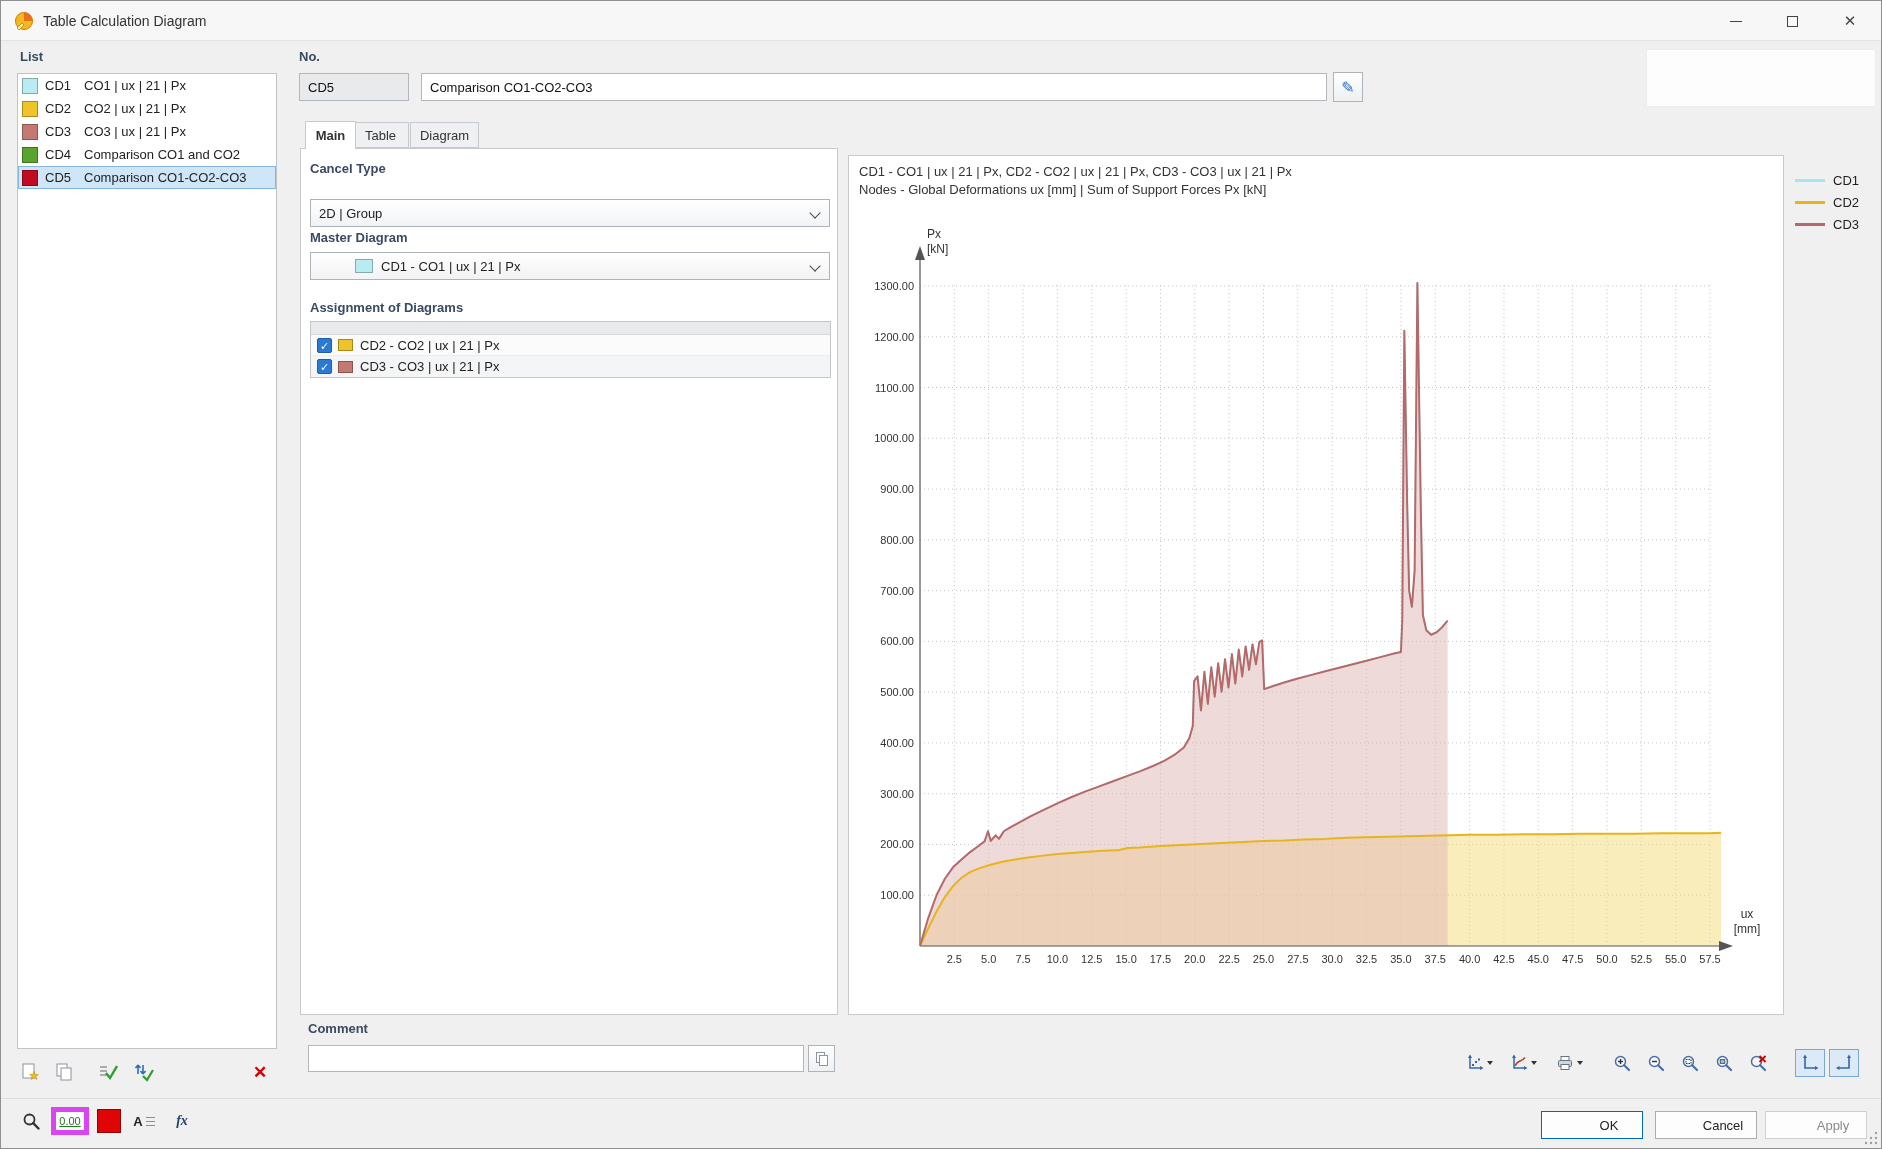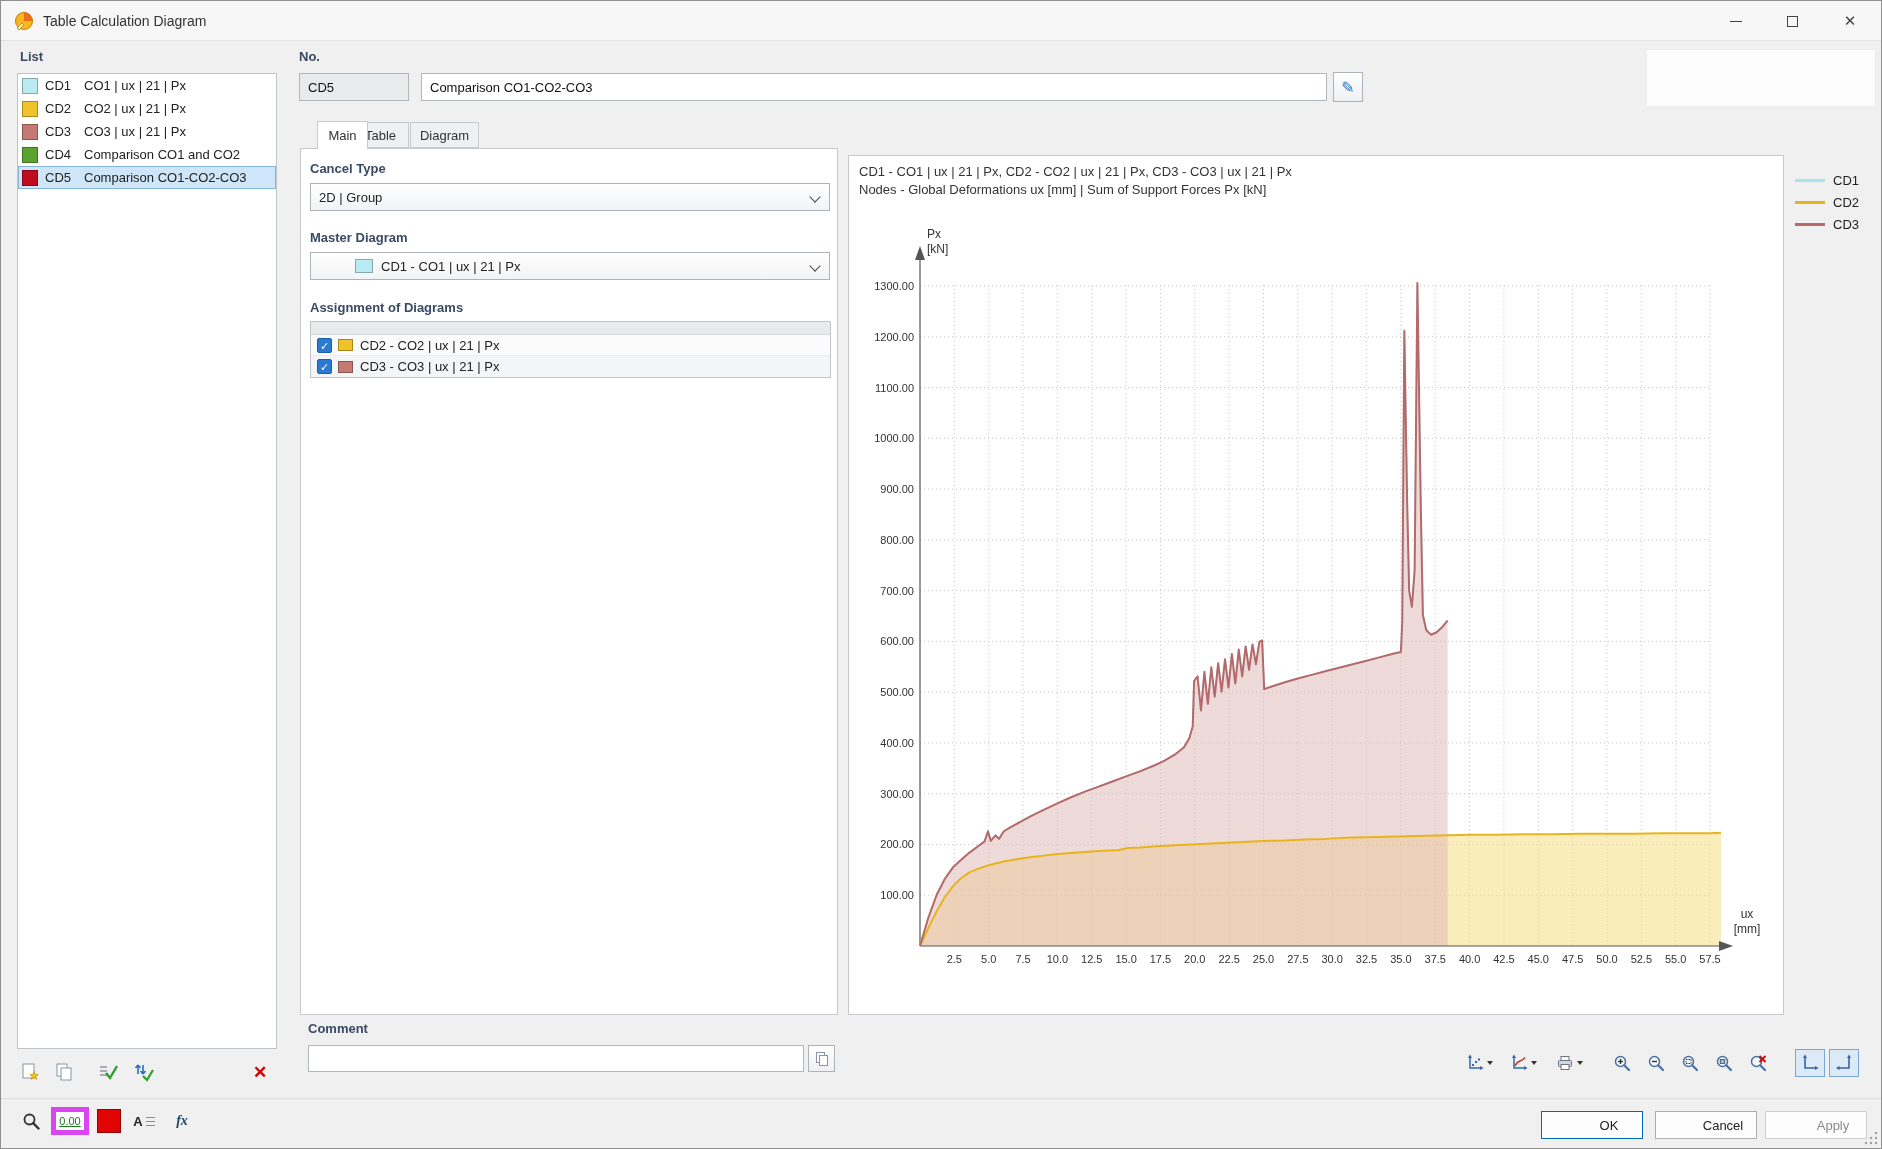--- a/index.html
+++ b/index.html
@@ -177,28 +177,28 @@
   <div class="grp-label" style="left:298px; top:48px;">No.</div>
   <div class="field readonly no-field">CD5</div>
   <div class="grp-label" style="left:420px; top:48px;margin-top:30px;">Calculation Diagram Name</div>
   <input class="field-input name-field" value="Comparison CO1-CO2-CO3" style="">
   <div class="icon-btn edit-btn">
       <span>✎</span>
     </div>
   <div class="header-side-panel"></div>
 
   <div id="tabs-host">
-      <div class="tab active" style="left: 316px; width: 51px;">Main</div>
+      <div class="tab active" style="left: 304px; width: 51px; font-weight: bold;">Main</div>
       <div class="tab" style="left: 351px; width: 57px;">Table</div>
       <div class="tab" style="left: 409px; width: 69px;">Diagram</div>
     </div>
 
   <div class="form-panel">
     <div class="fp-label" style="left:9px; top:12px;">Cancel Type</div>
-    <div class="combo" style="top:34px;">
+    <div class="combo" style="top:50px;">
       <span>2D | Group</span>
       <span class="chev"></span>
     </div>
     <div class="fp-label" style="left:9px; top:81px;">Master Diagram</div>
     <div class="combo" style="top:103px;padding-left:44px;">
       <span class="combo-swatch" style="background: rgb(185, 236, 242);"></span>
       <span>CD1 - CO1 | ux | 21 | Px</span>
       <span class="chev"></span>
     </div>
     <div class="fp-label" style="left:9px; top:151px;">Assignment of Diagrams</div>

